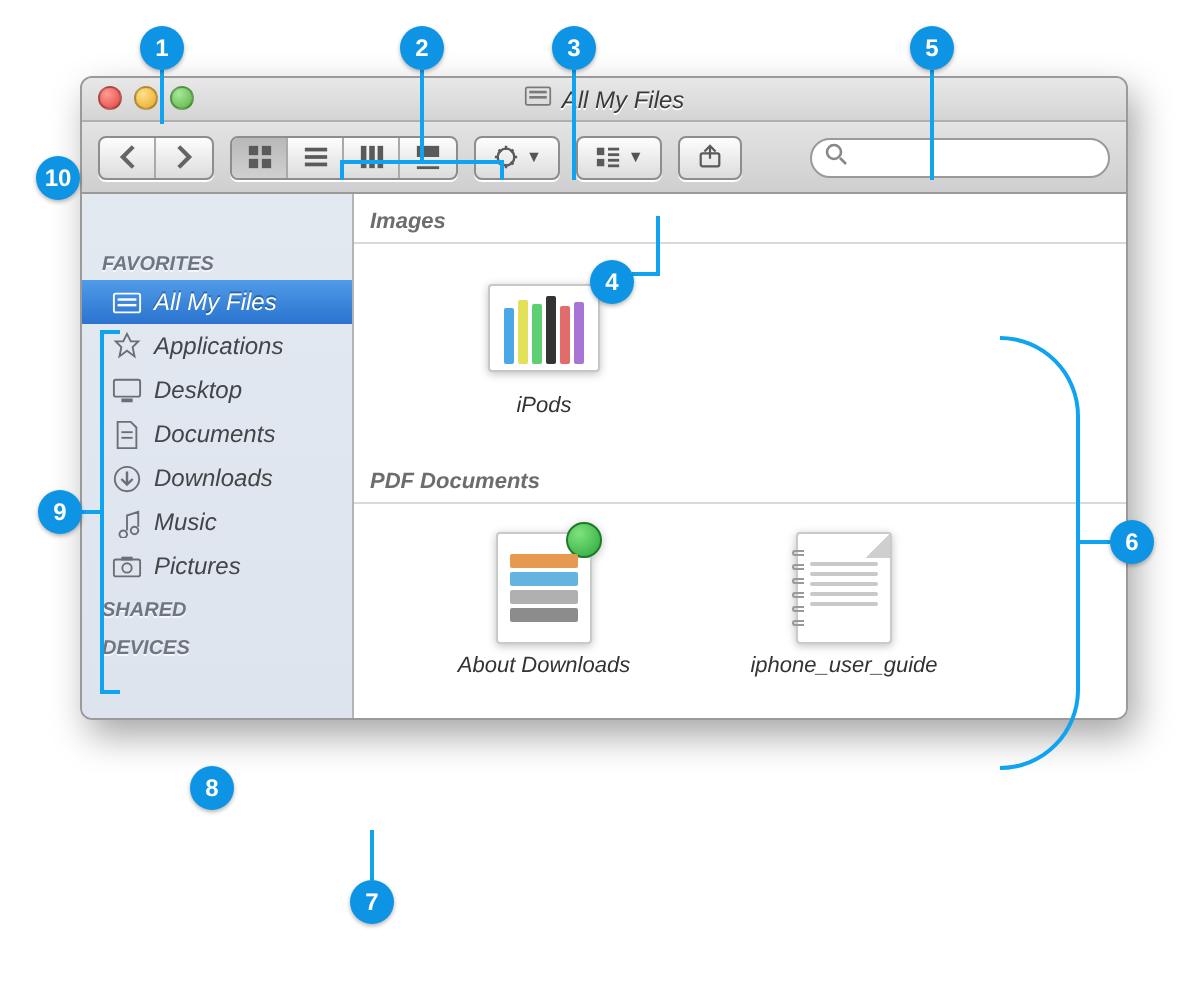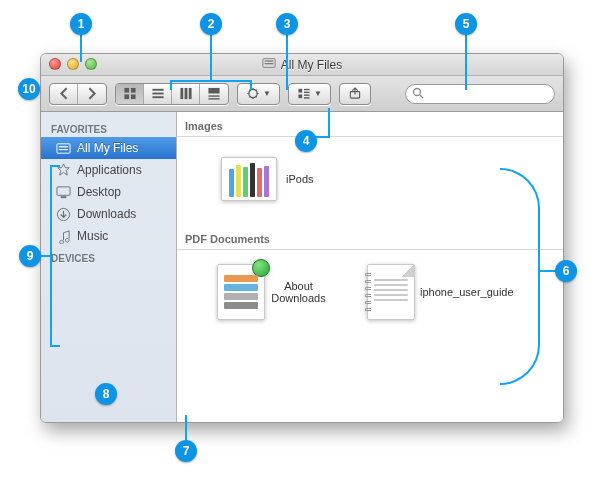--- a/index.html
+++ b/index.html
@@ -27,27 +27,28 @@
   }
   .leader {
     position: absolute;
     background: #0fa3f0;
     z-index: 90;
   }
   .leader.v { width: 2px; }
   .leader.h { height: 2px; }
   .window {
     position: absolute;
-    left: 40px; top: 53px;
-    width: 524px; height: 370px;
+    left: 40px; top: 38px;
+    width: 524px; height: 322px;
     background: linear-gradient(#ededed,#e4e4e4);
     border: 1px solid #9a9a9a;
     border-radius: 6px;
     box-shadow: 4px 8px 18px rgba(0,0,0,0.35);
     overflow: hidden;
+    font-style: italic;
   }
   .titlebar {
     height: 22px;
     background: linear-gradient(#e8e8e8,#d4d4d4);
     border-bottom: 1px solid #b0b0b0;
     position: relative;
     display: flex;
     align-items: center;
     justify-content: center;
   }
@@ -124,21 +125,21 @@
   }
   .search svg { width: 12px; height: 12px; }
   .body {
     display: flex;
     height: calc(100% - 58px);
   }
   .sidebar {
     width: 136px;
     background: linear-gradient(180deg,#e3e9f1,#dde4ed);
     border-right: 1px solid #b4b4b4;
-    padding-top: 6px;
+    padding-top: 24px;
   }
   .sb-head {
     font-size: 10px;
     color: #6e7681;
     font-weight: bold;
     padding: 6px 10px 2px;
     text-shadow: 0 1px 0 #f4f7fb;
   }
   .sb-item {
     display: flex; align-items: center;
@@ -169,21 +170,21 @@
     border-bottom: 1px solid #d9d9d9;
     text-shadow: 0 1px 0 #fff;
   }
   .section-body {
     display: flex;
     gap: 40px;
     padding: 14px 20px 18px 40px;
   }
   .file {
     display: flex;
-    flex-direction: row;
+    flex-direction: column;
     align-items: center;
     width: 110px;
     gap: 5px;
   }
   .file .thumb {
     width: 64px; height: 56px;
     display:flex;align-items:center;justify-content:center;
     filter: drop-shadow(0 1px 2px rgba(0,0,0,0.25));
   }
   .file .label {
@@ -418,35 +419,56 @@
             <svg viewBox="0 0 16 16">
               <rect x="1" y="2" width="14" height="9" rx="1" fill="none" stroke="currentColor"></rect>
               <rect x="5" y="12" width="6" height="2" fill="currentColor"></rect>
             </svg>
           </span>
         <span>Desktop</span>
       </div>
       <div class="sb-item">
         <span class="ico">
             <svg viewBox="0 0 16 16">
+              <path d="M3 1 h7 l3 3 v11 h-10 z" fill="none" stroke="currentColor"></path>
+              <rect x="5" y="6" width="6" height="1" fill="currentColor"></rect>
+              <rect x="5" y="9" width="6" height="1" fill="currentColor"></rect>
+            </svg>
+          </span>
+        <span>Documents</span>
+      </div>
+      <div class="sb-item">
+        <span class="ico">
+            <svg viewBox="0 0 16 16">
               <circle cx="8" cy="8" r="6.5" fill="none" stroke="currentColor"></circle>
               <path d="M8 4 v6 M5 8 l3 3 l3 -3" fill="none" stroke="currentColor" stroke-width="1.3"></path>
             </svg>
           </span>
         <span>Downloads</span>
       </div>
       <div class="sb-item">
         <span class="ico">
             <svg viewBox="0 0 16 16">
               <path d="M6 12 a2 2 0 1 0 0.01 0 M12 10 a2 2 0 1 0 0.01 0 M8 12 V4 l6 -2 v8" fill="none" stroke="currentColor"></path>
             </svg>
           </span>
         <span>Music</span>
       </div>
-
+      <div class="sb-item">
+        <span class="ico">
+            <svg viewBox="0 0 16 16">
+              <rect x="1" y="4" width="14" height="9" rx="1" fill="none" stroke="currentColor"></rect>
+              <circle cx="8" cy="8.5" r="2.5" fill="none" stroke="currentColor"></circle>
+              <rect x="5" y="2.5" width="6" height="2" fill="currentColor"></rect>
+            </svg>
+          </span>
+        <span>Pictures</span>
+      </div>
+
+      <div class="sb-head">SHARED</div>
       <div class="sb-head">DEVICES</div>
     </div>
 
     <div class="content">
       <div class="section-header">Images</div>
       <div class="section-body">
         <div class="file">
           <div class="thumb">
             <div class="ipods-thumb">
                 <span></span>

